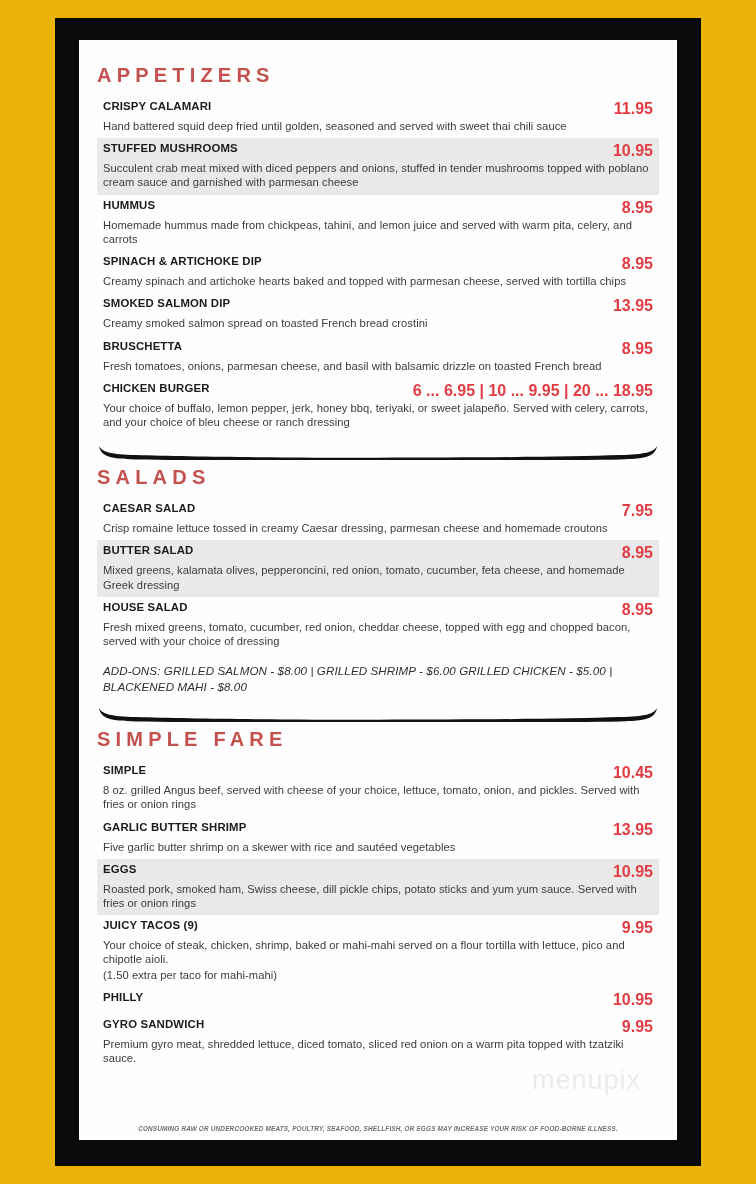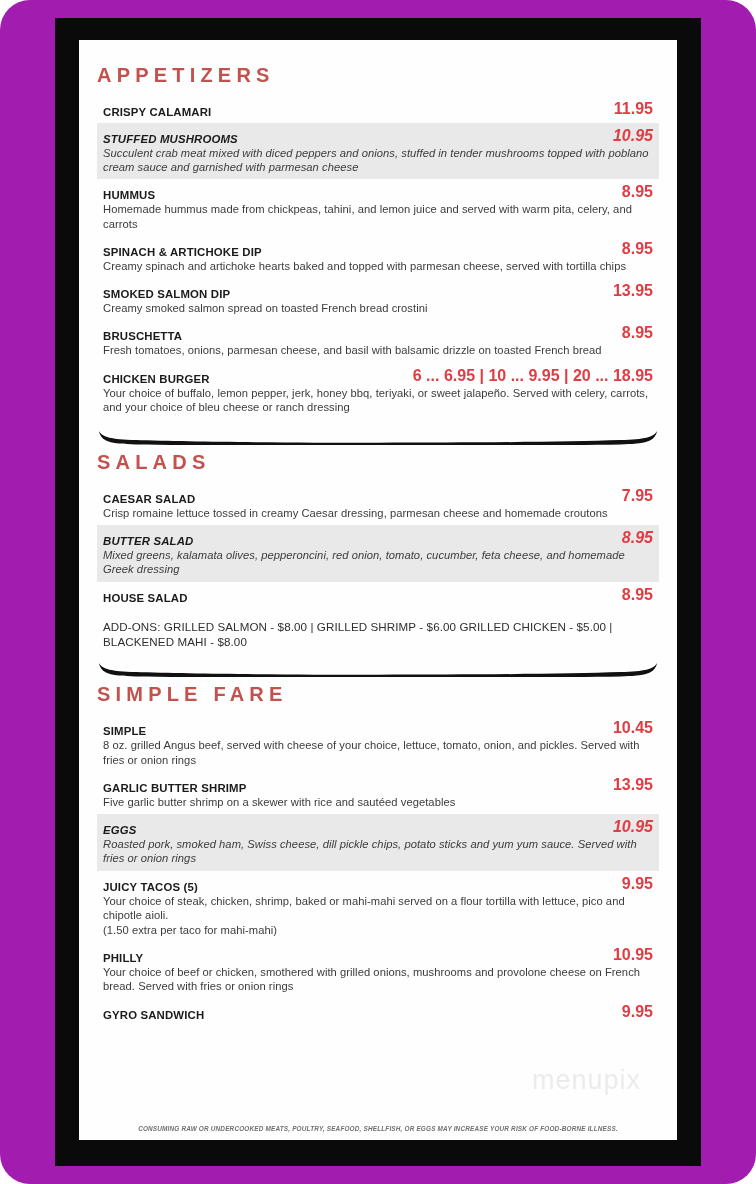--- a/index.html
+++ b/index.html
@@ -13,22 +13,21 @@
     font-family: "Liberation Sans", sans-serif;
     overflow: hidden;
   }
 
   
   #photo {
     position: absolute;
     left: 0; top: 0;
     width: 756px;
     height: 1184px;
-    background: #a21caf;
-    border-radius: 30px;
+    background: #eab308;
   }
   #frame {
     position: absolute;
     left: 55px;
     top: 18px;
     width: 646px;
     height: 1148px;
     background: #0a0a0a;
     box-sizing: border-box;
   }
@@ -67,25 +66,24 @@
   }
 
   
   .section-body { }
   .item {
     padding: 4px 6px 5px 6px;
     box-sizing: border-box;
   }
   .item.shaded {
     background: #e9e9e9;
-    font-style: italic;
   }
   .item-head {
     display: flex;
-    align-items: flex-end;
+    align-items: flex-start;
     justify-content: space-between;
     gap: 10px;
   }
   .item-name {
     font-size: 11.4px;
     font-weight: bold;
     color: #1b1b1b;
     letter-spacing: 0.15px;
     white-space: nowrap;
   }
@@ -103,20 +101,21 @@
     margin-top: 1px;
     letter-spacing: 0.05px;
   }
 
   .addons {
     font-size: 11.6px;
     color: #2e2e2e;
     line-height: 1.33;
     padding: 10px 6px 2px 6px;
     letter-spacing: 0.1px;
+    font-style: italic;
   }
 
   
   #watermark {
     position: absolute;
     right: 36px;
     bottom: 44px;
     font-size: 27px;
     letter-spacing: 1px;
     color: rgba(140,140,140,0.17);
@@ -148,20 +147,21 @@
 
         <div class="section">
           <h2 class="section-title">APPETIZERS</h2>
           <div class="section-body">
 
             <div class="item">
               <div class="item-head">
                 <span class="item-name">CRISPY CALAMARI</span>
                 <span class="item-price">11.95</span>
               </div>
+              <div class="item-desc">Hand battered squid deep fried until golden, seasoned and served with sweet thai chili sauce</div>
             </div>
 
             <div class="item shaded">
               <div class="item-head">
                 <span class="item-name">STUFFED MUSHROOMS</span>
                 <span class="item-price">10.95</span>
               </div>
               <div class="item-desc">Succulent crab meat mixed with diced peppers and onions, stuffed in tender mushrooms topped with poblano cream sauce and garnished with parmesan cheese</div>
             </div>
 
@@ -230,20 +230,21 @@
                 <span class="item-price">8.95</span>
               </div>
               <div class="item-desc">Mixed greens, kalamata olives, pepperoncini, red onion, tomato, cucumber, feta cheese, and homemade Greek dressing</div>
             </div>
 
             <div class="item">
               <div class="item-head">
                 <span class="item-name">HOUSE SALAD</span>
                 <span class="item-price">8.95</span>
               </div>
+              <div class="item-desc">Fresh mixed greens, tomato, cucumber, red onion, cheddar cheese, topped with egg and chopped bacon, served with your choice of dressing</div>
             </div>
 
             <div class="addons">ADD-ONS:  GRILLED SALMON - $8.00   |   GRILLED SHRIMP - $6.00 GRILLED CHICKEN - $5.00   |  BLACKENED MAHI - $8.00</div>
 
           </div>
         </div>
 
         <svg class="divider" viewBox="0 0 580 17" preserveAspectRatio="none">
           <path d="M2,3 C6,9.5 14,11.2 40,12.1 C150,15.6 430,15.6 540,12.1 C566,11.2 574,9.5 578,3 C576,13.5 566,15.9 540,16.4 C430,18.2 150,18.2 40,16.4 C14,15.9 4,13.5 2,3 Z" fill="#111111"></path>
         </svg>
@@ -271,40 +272,40 @@
             <div class="item shaded">
               <div class="item-head">
                 <span class="item-name">EGGS</span>
                 <span class="item-price">10.95</span>
               </div>
               <div class="item-desc">Roasted pork, smoked ham, Swiss cheese, dill pickle chips, potato sticks and yum yum sauce. Served with fries or onion rings</div>
             </div>
 
             <div class="item">
               <div class="item-head">
-                <span class="item-name">JUICY TACOS (5)</span>
+                <span class="item-name">JUICY TACOS (9)</span>
                 <span class="item-price">9.95</span>
               </div>
               <div class="item-desc">Your choice of steak, chicken, shrimp, baked or mahi-mahi served on a flour tortilla with lettuce, pico and chipotle aioli.</div>
               <div class="item-desc sub">(1.50 extra per taco for mahi-mahi)</div>
             </div>
 
             <div class="item">
               <div class="item-head">
                 <span class="item-name">PHILLY</span>
                 <span class="item-price">10.95</span>
               </div>
-              <div class="item-desc">Your choice of beef or chicken, smothered with grilled onions, mushrooms and provolone cheese on French bread. Served with fries or onion rings</div>
             </div>
 
             <div class="item">
               <div class="item-head">
                 <span class="item-name">GYRO SANDWICH</span>
                 <span class="item-price">9.95</span>
               </div>
+              <div class="item-desc">Premium gyro meat, shredded lettuce, diced tomato, sliced red onion on a warm pita topped with tzatziki sauce.</div>
             </div>
 
           </div>
         </div>
 
         <div id="watermark">menupix</div>
         <div id="footer-note">CONSUMING RAW OR UNDERCOOKED MEATS, POULTRY, SEAFOOD, SHELLFISH, OR EGGS MAY INCREASE YOUR RISK OF FOOD-BORNE ILLNESS.</div>
 
       </div>
     </div>

